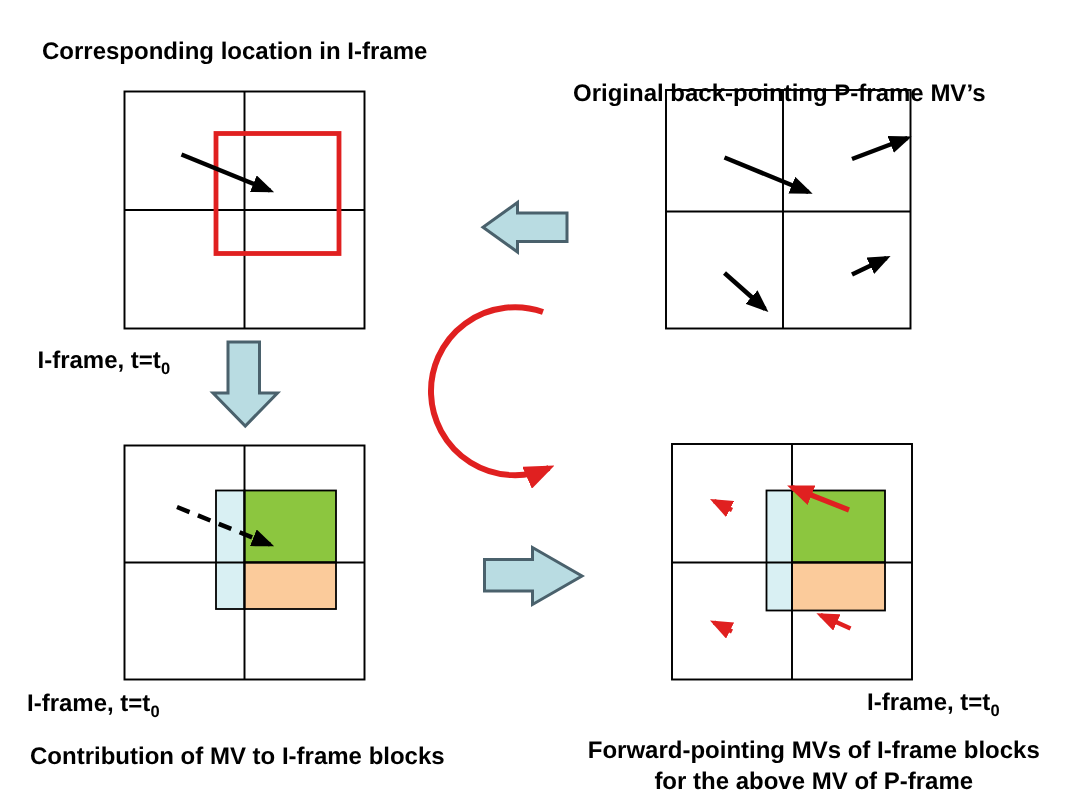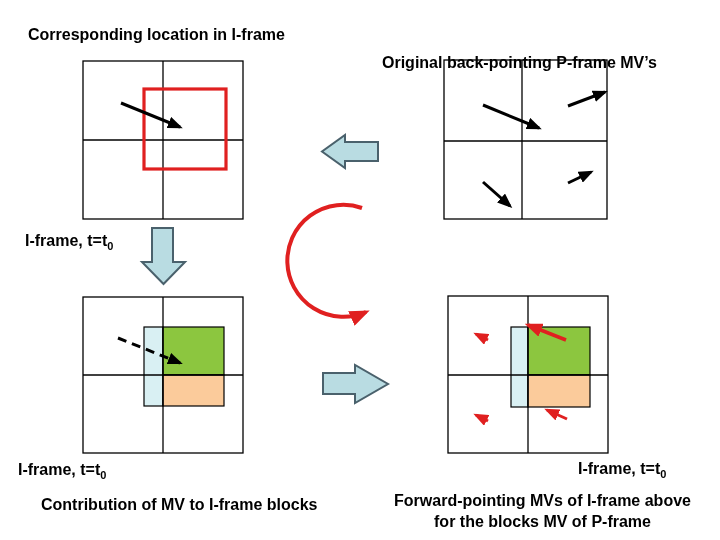--- a/index.html
+++ b/index.html
@@ -89,20 +89,20 @@
 
   <div class="txt" style="left:382px;top:25px;margin-top:28px;">Original back-pointing P-frame MV’s</div>
 
   <div class="txt" style="left:25px;top:231px;"><span>I-frame, t=t</span><sub>0</sub></div>
 
 
   <div class="txt" style="left:18px;top:460px;"><span>I-frame, t=t</span><sub>0</sub></div>
 
   <div class="txt" style="left:578px;top:459px;"><span>I-frame, t=t</span><sub>0</sub></div>
 
-  <div class="txt" style="left:20px;top:495px;margin-left:21px;">Contribution of MV to I-frame blocks</div>
+  <div class="txt" style="left:20px;top:495px;">Contribution of MV to I-frame blocks</div>
 
   <div class="txt caption-center" style="left:375px;top:490px;width:335px;line-height:21px;">
-    <div>Forward-pointing MVs of I-frame above</div>
-    <div>for the blocks MV of P-frame</div>
+    <div>Forward-pointing MVs of I-frame blocks</div>
+    <div>for the above MV of P-frame</div>
   </div>
 
 </div>
 
 </body></html>

